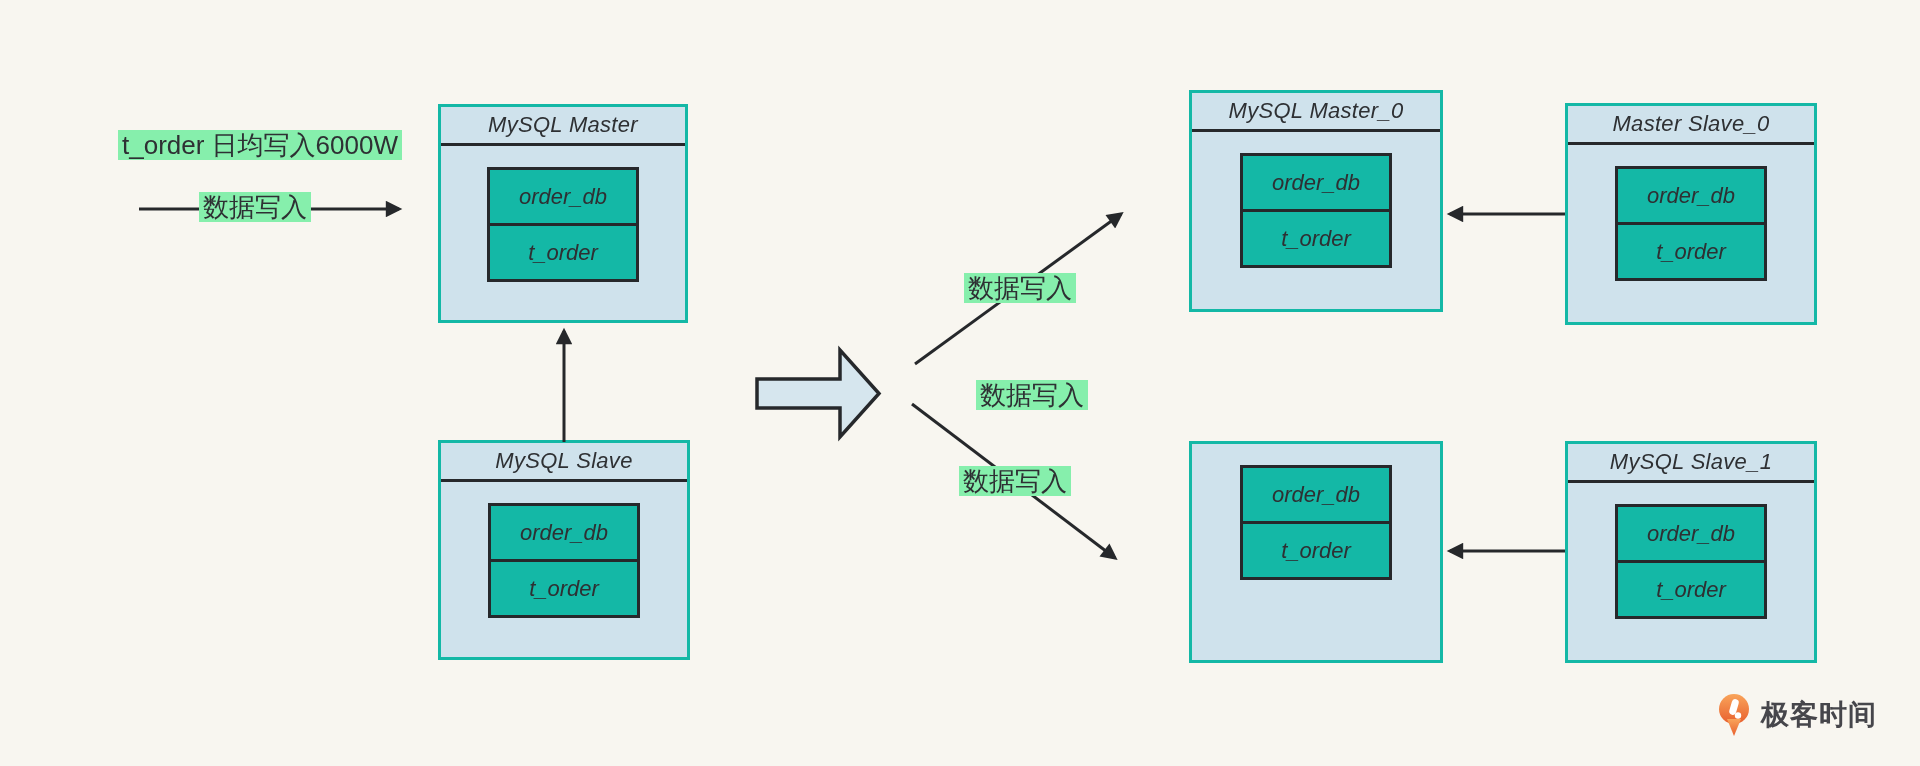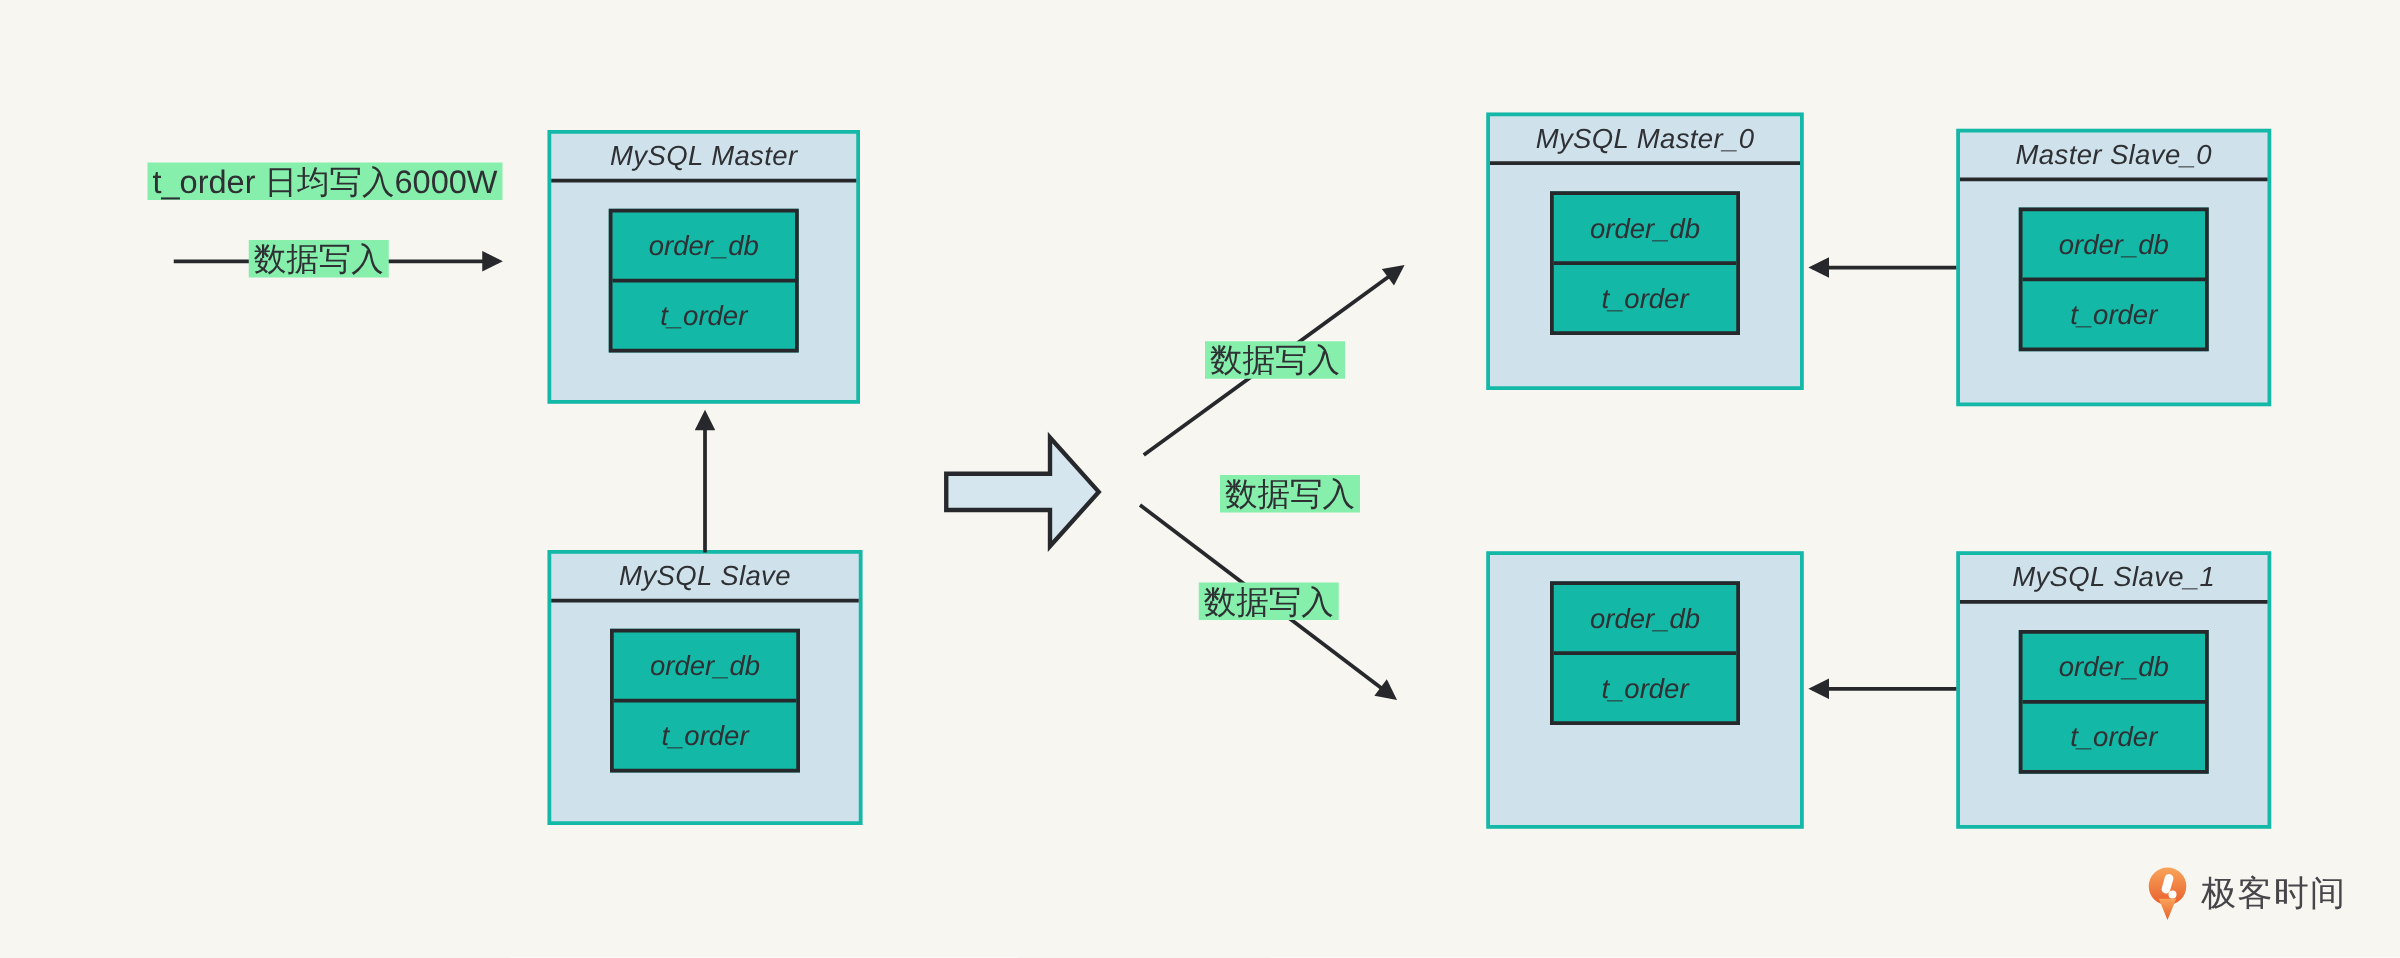--- a/index.html
+++ b/index.html
@@ -49,21 +49,21 @@
     white-space:nowrap;
     line-height:30px;
   }
   .arrows{position:absolute;left:0;top:0;pointer-events:none;}
   .logo{
     position:absolute;left:1716px;top:692px;
     display:flex;align-items:center;gap:9px;
   }
   .logo-text{
     font-size:28px;
-    font-weight:400;
+    font-weight:700;
     color:#46464b;
     letter-spacing:1px;
     line-height:44px;
   }
 </style>
 </head>
 <body>
 
 <div class="canvas">
 

